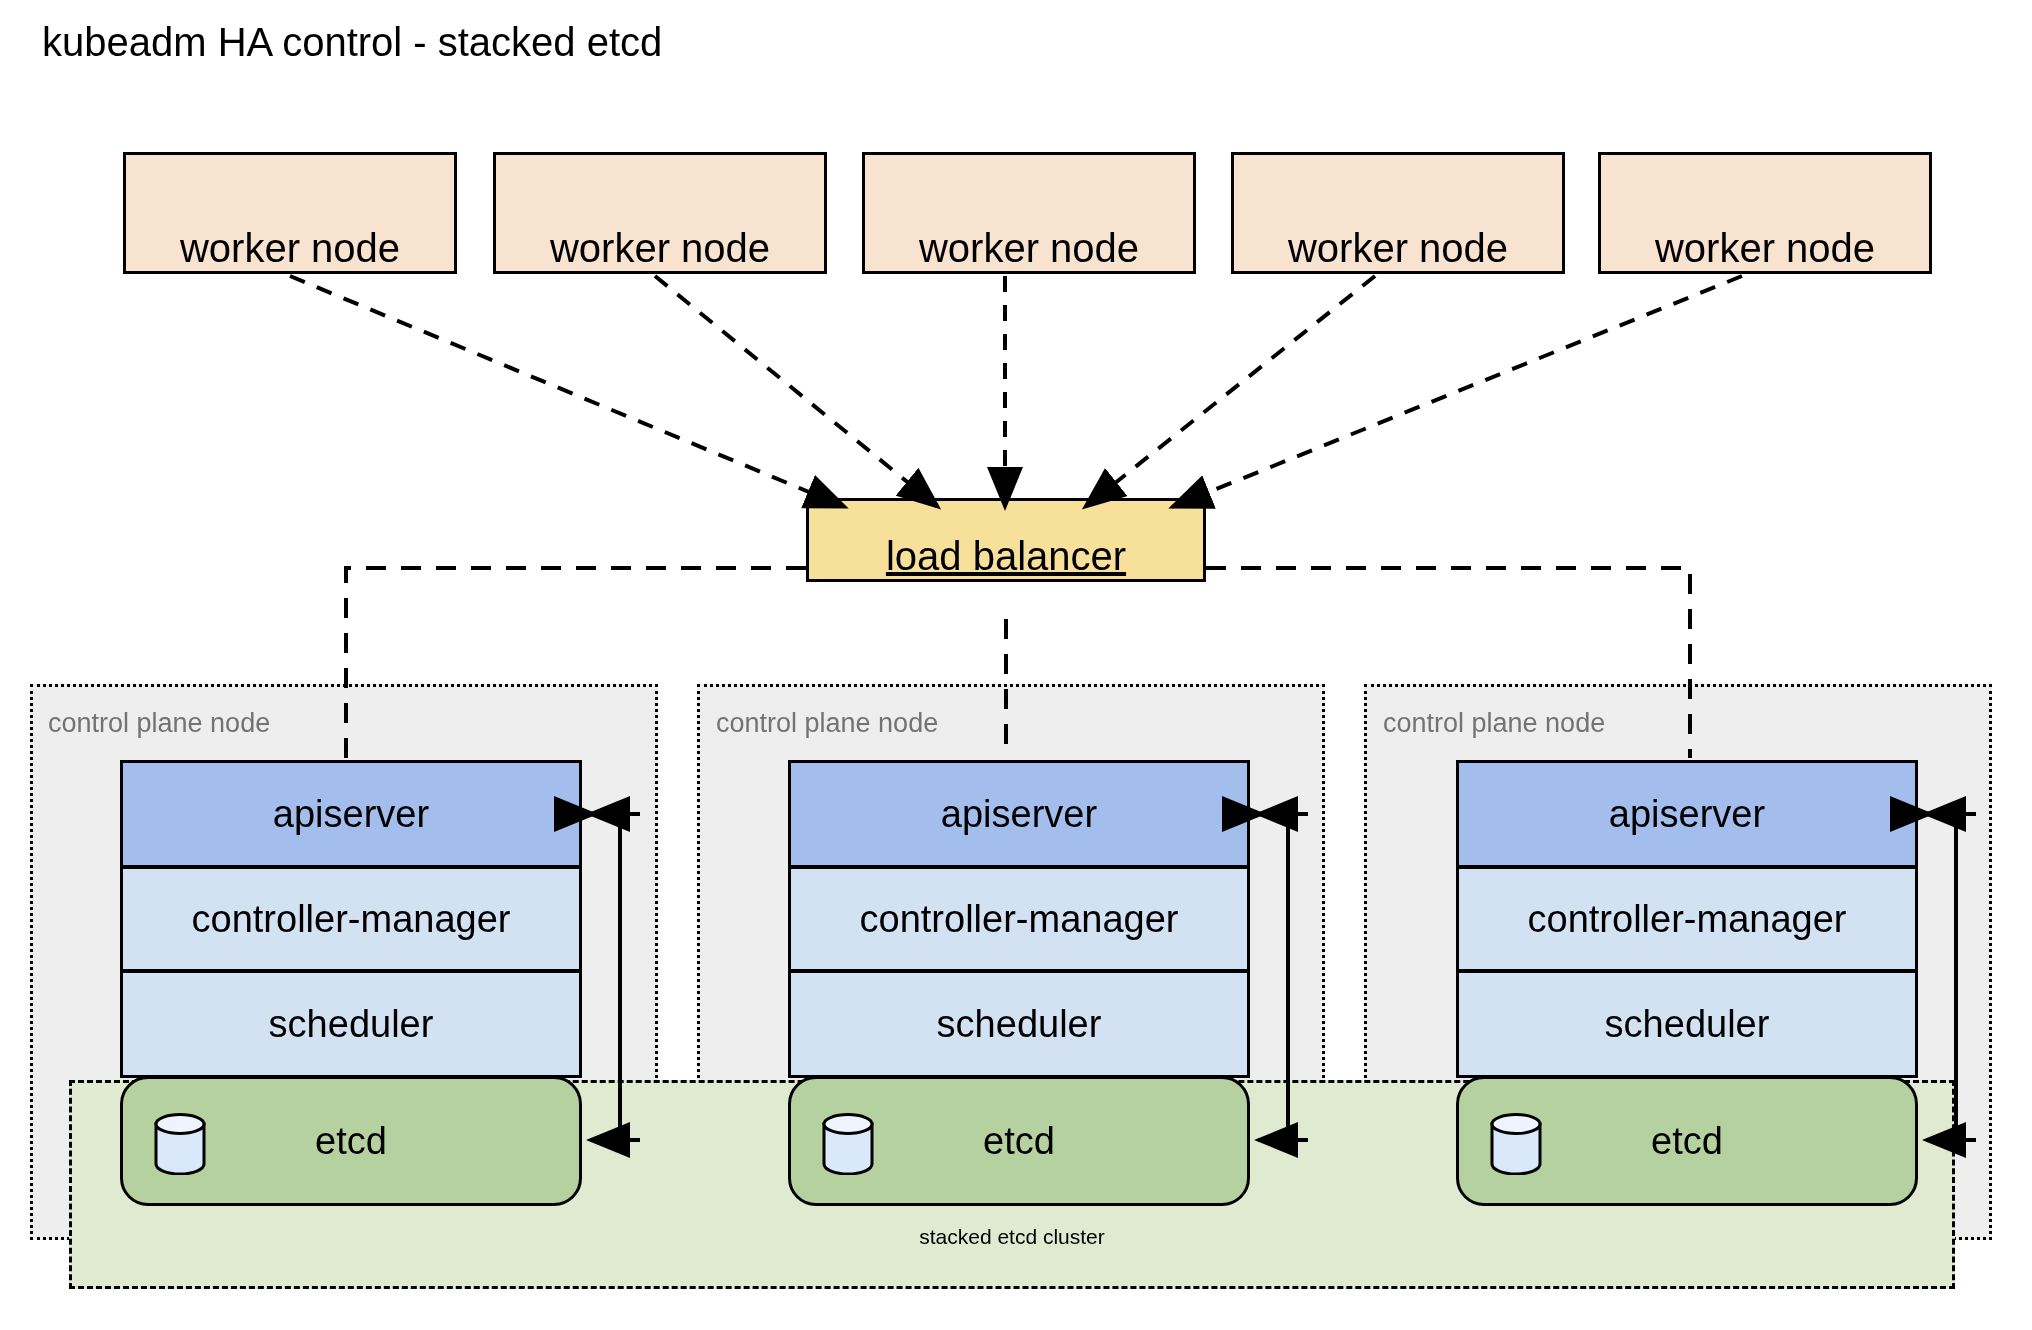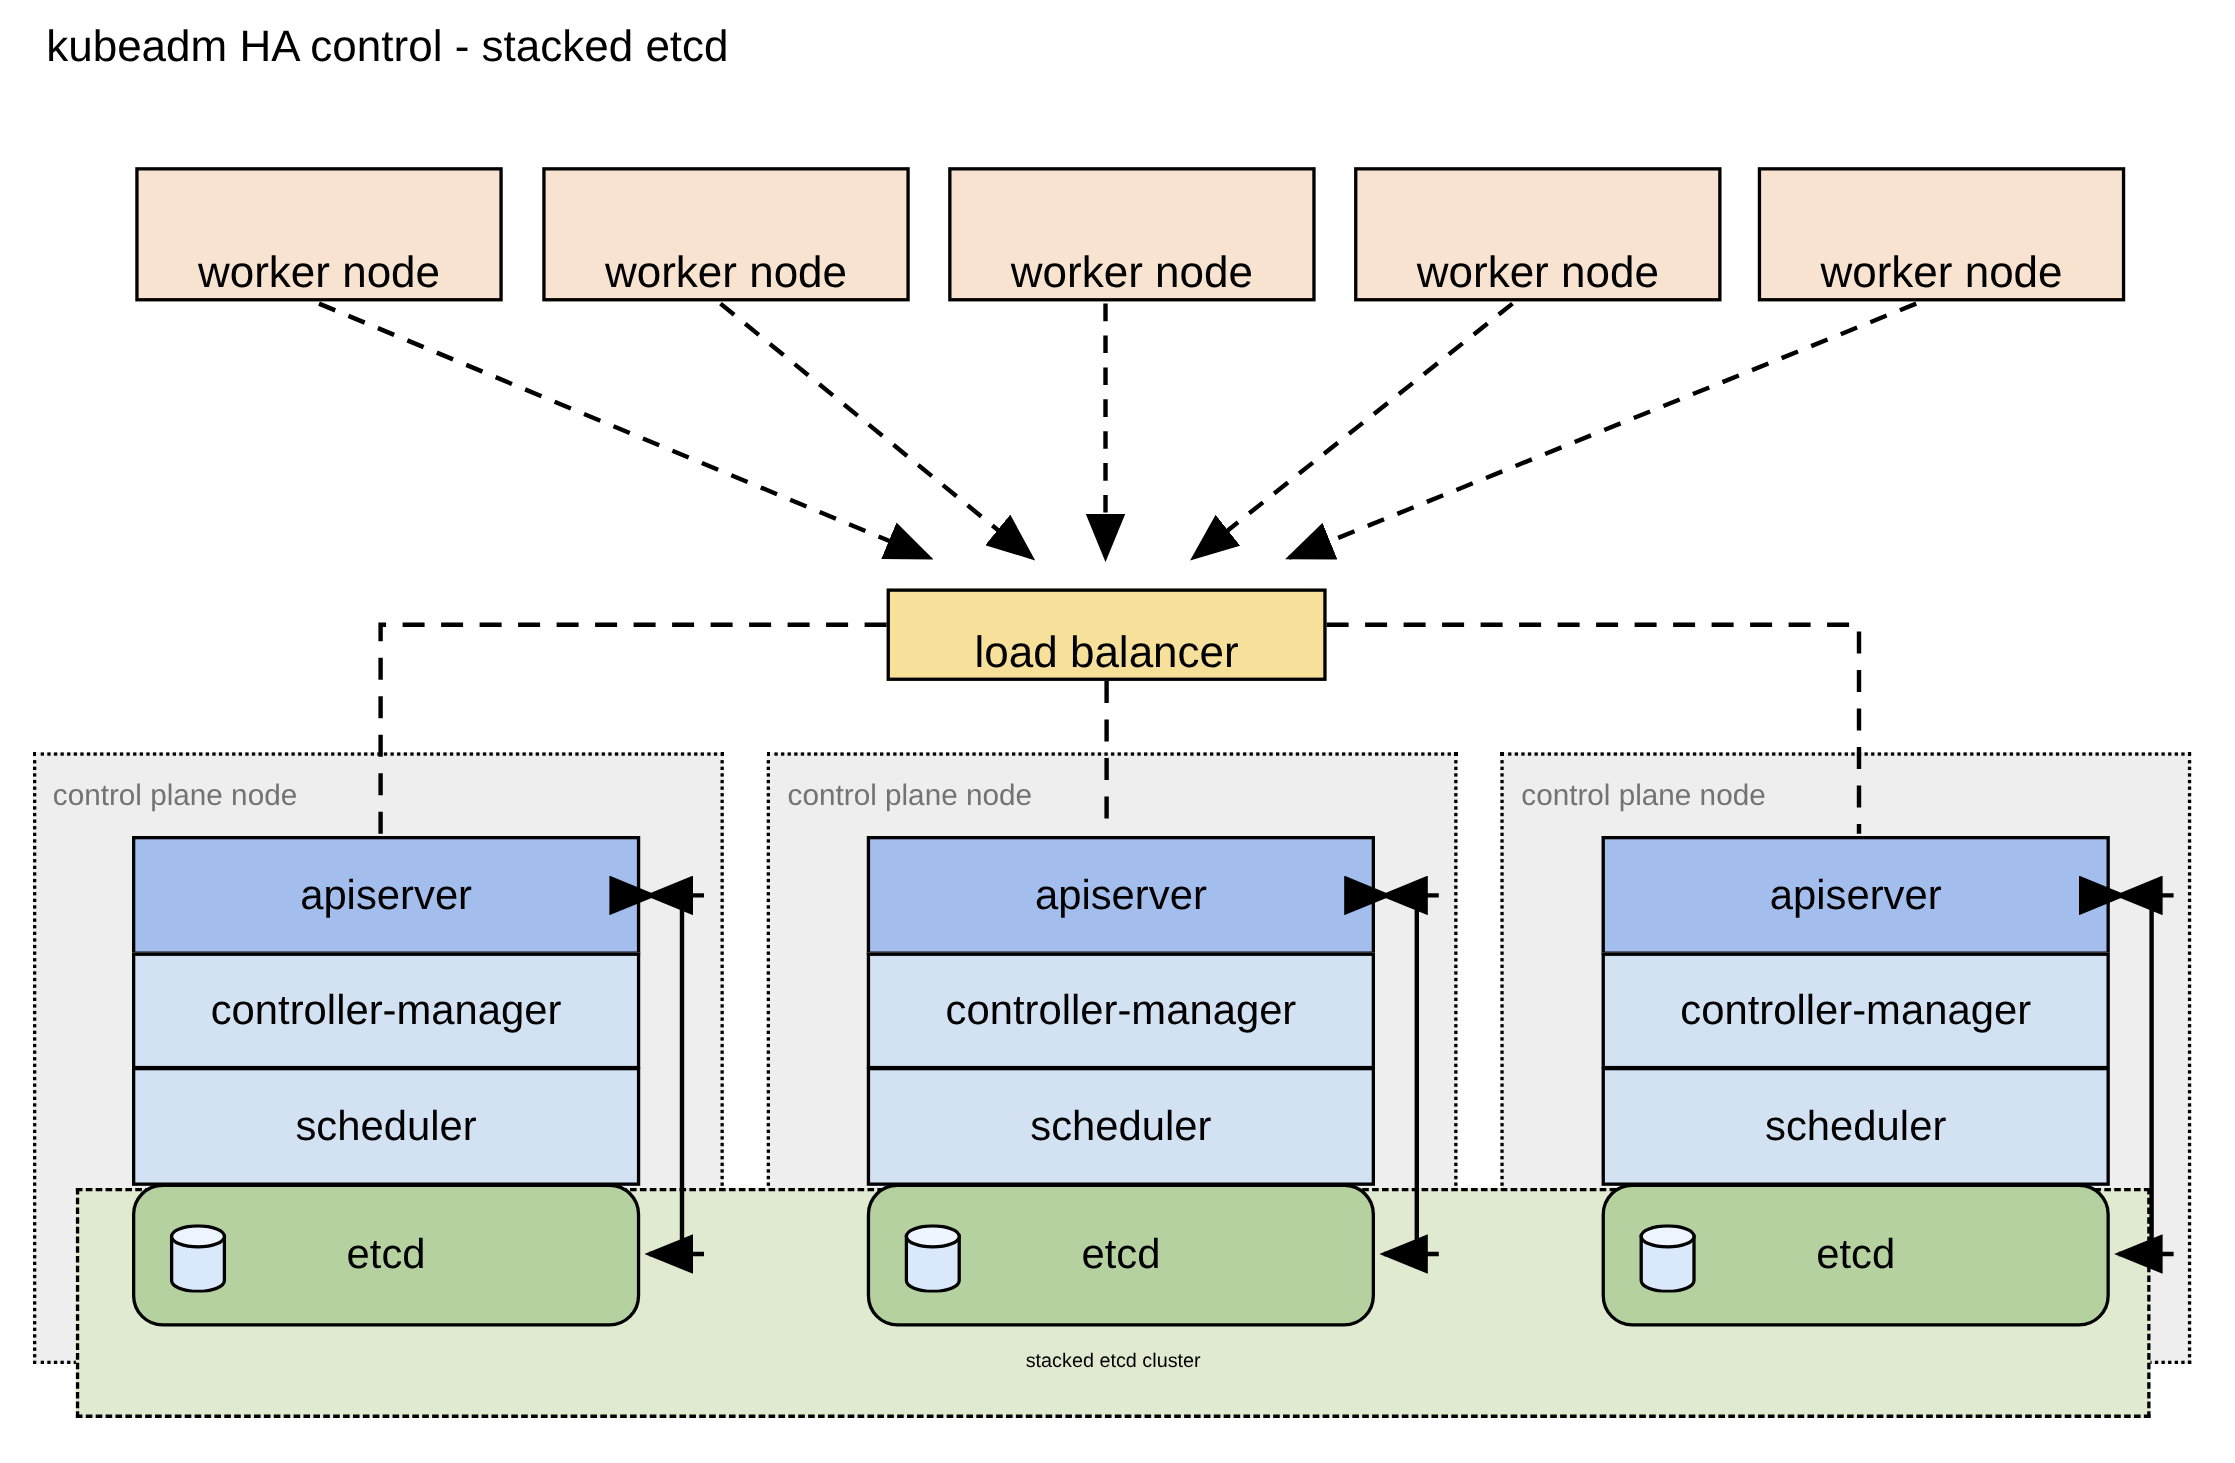--- a/index.html
+++ b/index.html
@@ -59,21 +59,21 @@
     color: #737373;
   }
   .etcd-region {
     position: absolute;
     box-sizing: border-box;
     background: #dfead1;
     border: 3px dashed #000000;
   }
   .etcd-region-label {
     position: absolute;
-    font-size: 18px;
+    font-size: 21px;
     line-height: 30px;
     white-space: nowrap;
     color: #000000;
     text-align: center;
   }
   .comp {
     position: absolute;
     box-sizing: border-box;
     display: flex;
     align-items: center;
@@ -178,21 +178,21 @@
   <div class="comp comp-etcd" style="left:1456px; top:1076px; width:462px; height:130px;">
     <svg class="cyl" style="left:30px; top:34px;" viewBox="0 0 54 62">
       <path d="M3 11 L3 51 A24 10 0 0 0 51 51 L51 11 Z" fill="#dae8fc" stroke="#000" stroke-width="3"></path>
       <ellipse cx="27" cy="11" rx="24" ry="9.5" fill="#eef4fd" stroke="#000" stroke-width="3"></ellipse>
     </svg>
     <span>etcd</span>
   </div>
 
   <div class="etcd-region-label" style="left:69px; top:1222px; width:1886px;">stacked etcd cluster</div>
 
-  <div class="box lb" style="left:806px; top:535px; width:400px; height:84px;">
+  <div class="box lb" style="left:806px; top:498px; width:400px; height:84px;text-decoration:underline;">
     <span>load balancer</span>
   </div>
 
   <svg class="svg-layer" viewBox="0 0 2032 1330">
     <defs>
       <marker id="arrowhead" markerWidth="11" markerHeight="9" refX="10" refY="4.5" orient="auto">
         <polygon points="0 0, 11 4.5, 0 9" fill="#000000"></polygon>
       </marker>
     </defs>
 

